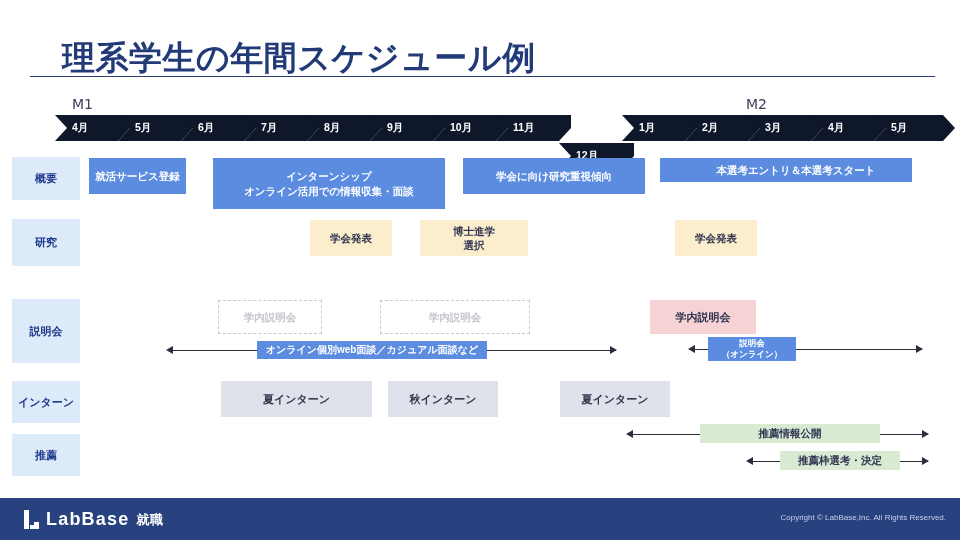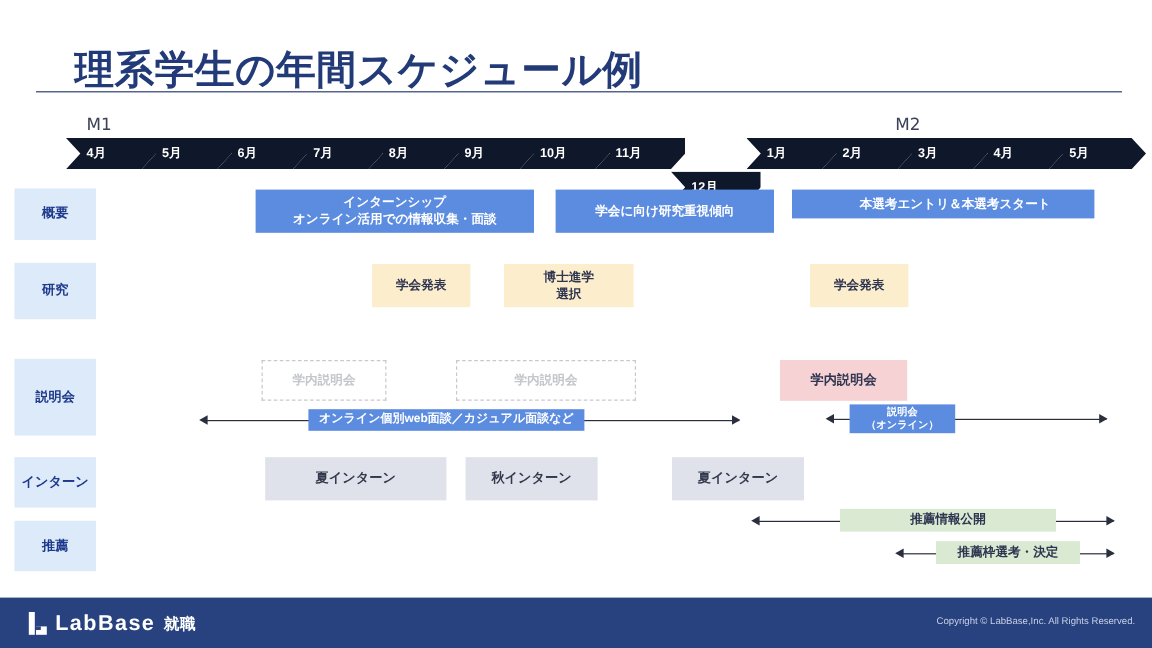--- a/index.html
+++ b/index.html
@@ -168,21 +168,22 @@
         <span class="mlabel">5月</span>
       </div>
   </div>
 
   <div class="rowlabel" style="top:157px;height:43px;">概要</div>
   <div class="rowlabel" style="top:219px;height:47px;">研究</div>
   <div class="rowlabel" style="top:299px;height:64px;">説明会</div>
   <div class="rowlabel" style="top:381px;height:42px;">インターン</div>
   <div class="rowlabel" style="top:434px;height:42px;">推薦</div>
 
-  <div class="bar bar-blue" style="left:213px;top:158px;width:232px;height:36px;">インターンシップ
+  <div class="bar bar-blue" style="left:89px;top:158px;width:97px;height:36px;">就活サービス登録</div>
+  <div class="bar bar-blue" style="left:213px;top:158px;width:232px;height:51px;">インターンシップ
 オンライン活用での情報収集・面談</div>
   <div class="bar bar-blue" style="left:463px;top:158px;width:182px;height:36px;">学会に向け研究重視傾向</div>
   <div class="bar bar-blue" style="left:660px;top:158px;width:252px;height:24px;padding-left:20px;">本選考エントリ＆本選考スタート</div>
 
   <div class="bar bar-cream" style="left:310px;top:220px;width:82px;height:36px;">学会発表</div>
   <div class="bar bar-cream" style="left:420px;top:220px;width:108px;height:36px;">博士進学
 選択</div>
   <div class="bar bar-cream" style="left:675px;top:220px;width:82px;height:36px;">学会発表</div>
 
   <div class="bar bar-dashed" style="left:218px;top:300px;width:104px;height:34px;">学内説明会</div>

